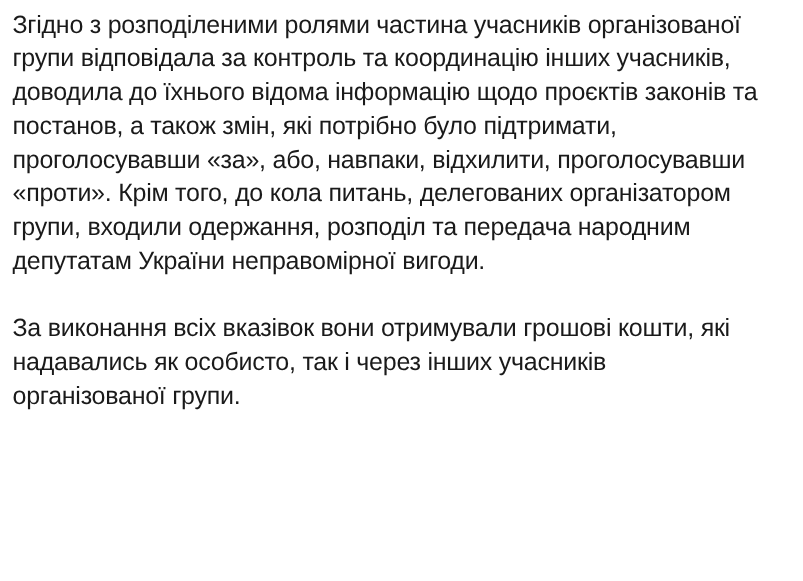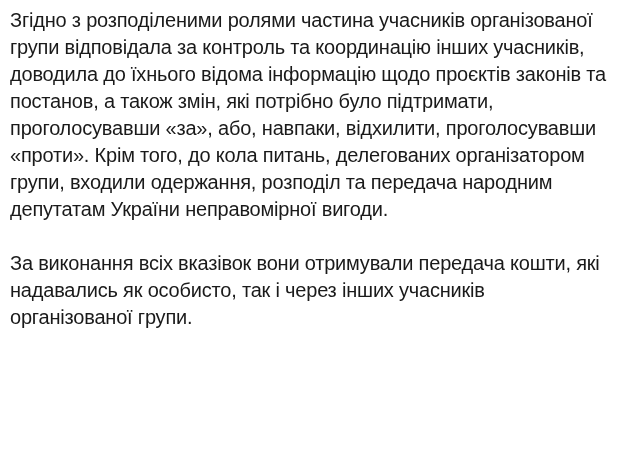--- a/index.html
+++ b/index.html
@@ -36,16 +36,16 @@
 
 <div class="message-text">
   <p>Згідно з розподіленими ролями частина учасників організованої
 групи відповідала за контроль та координацію інших учасників,
 доводила до їхнього відома інформацію щодо проєктів законів та
 постанов, а також змін, які потрібно було підтримати,
 проголосувавши «за», або, навпаки, відхилити, проголосувавши
 «проти». Крім того, до кола питань, делегованих організатором
 групи, входили одержання, розподіл та передача народним
 депутатам України неправомірної вигоди.</p>
-  <p>За виконання всіх вказівок вони отримували передача кошти, які
+  <p>За виконання всіх вказівок вони отримували грошові кошти, які
 надавались як особисто, так і через інших учасників
 організованої групи.</p>
 </div>
 
 </body></html>

